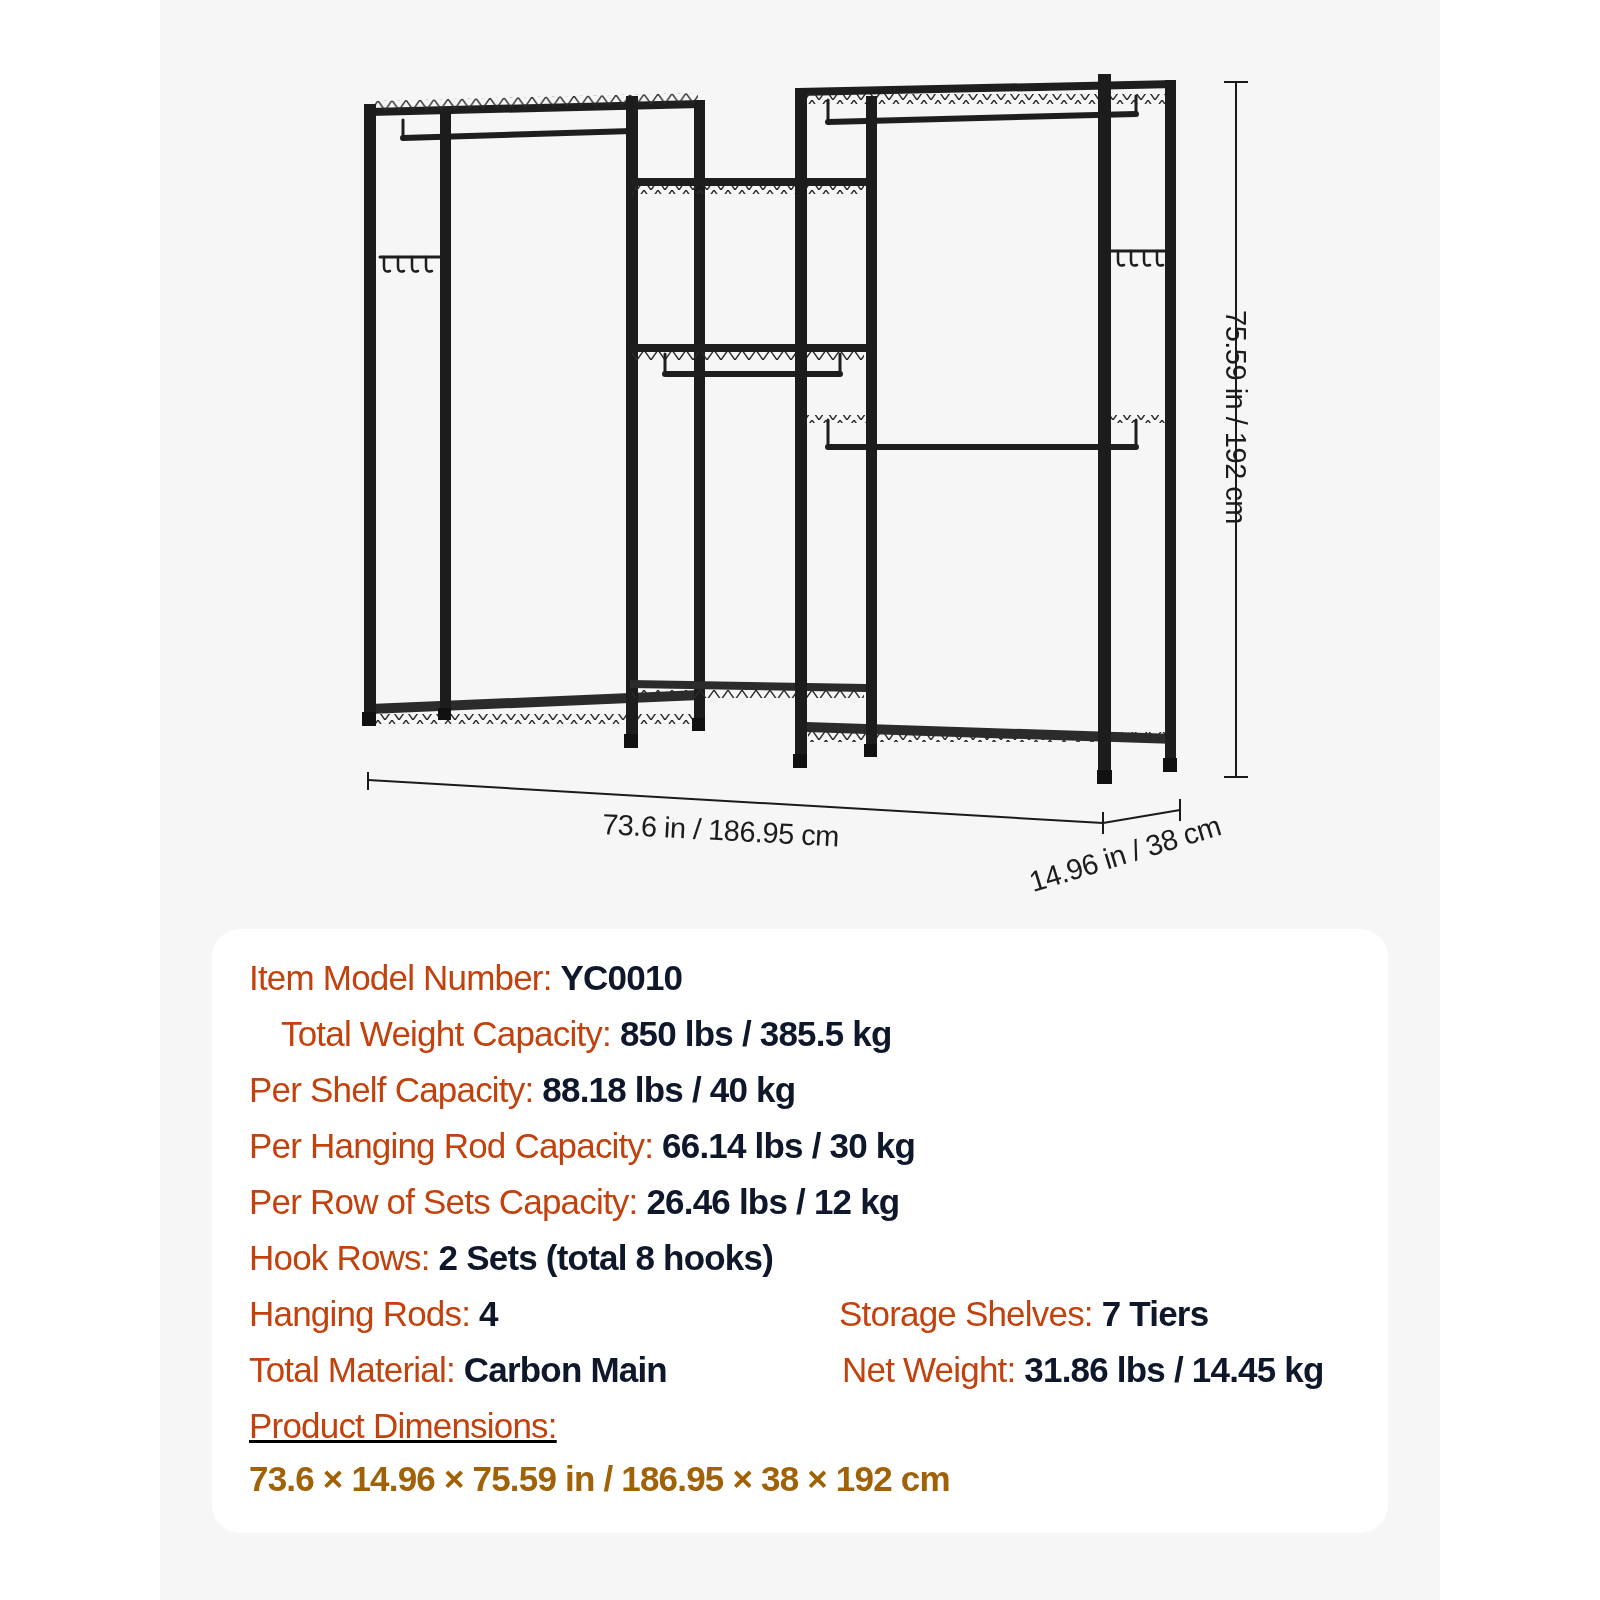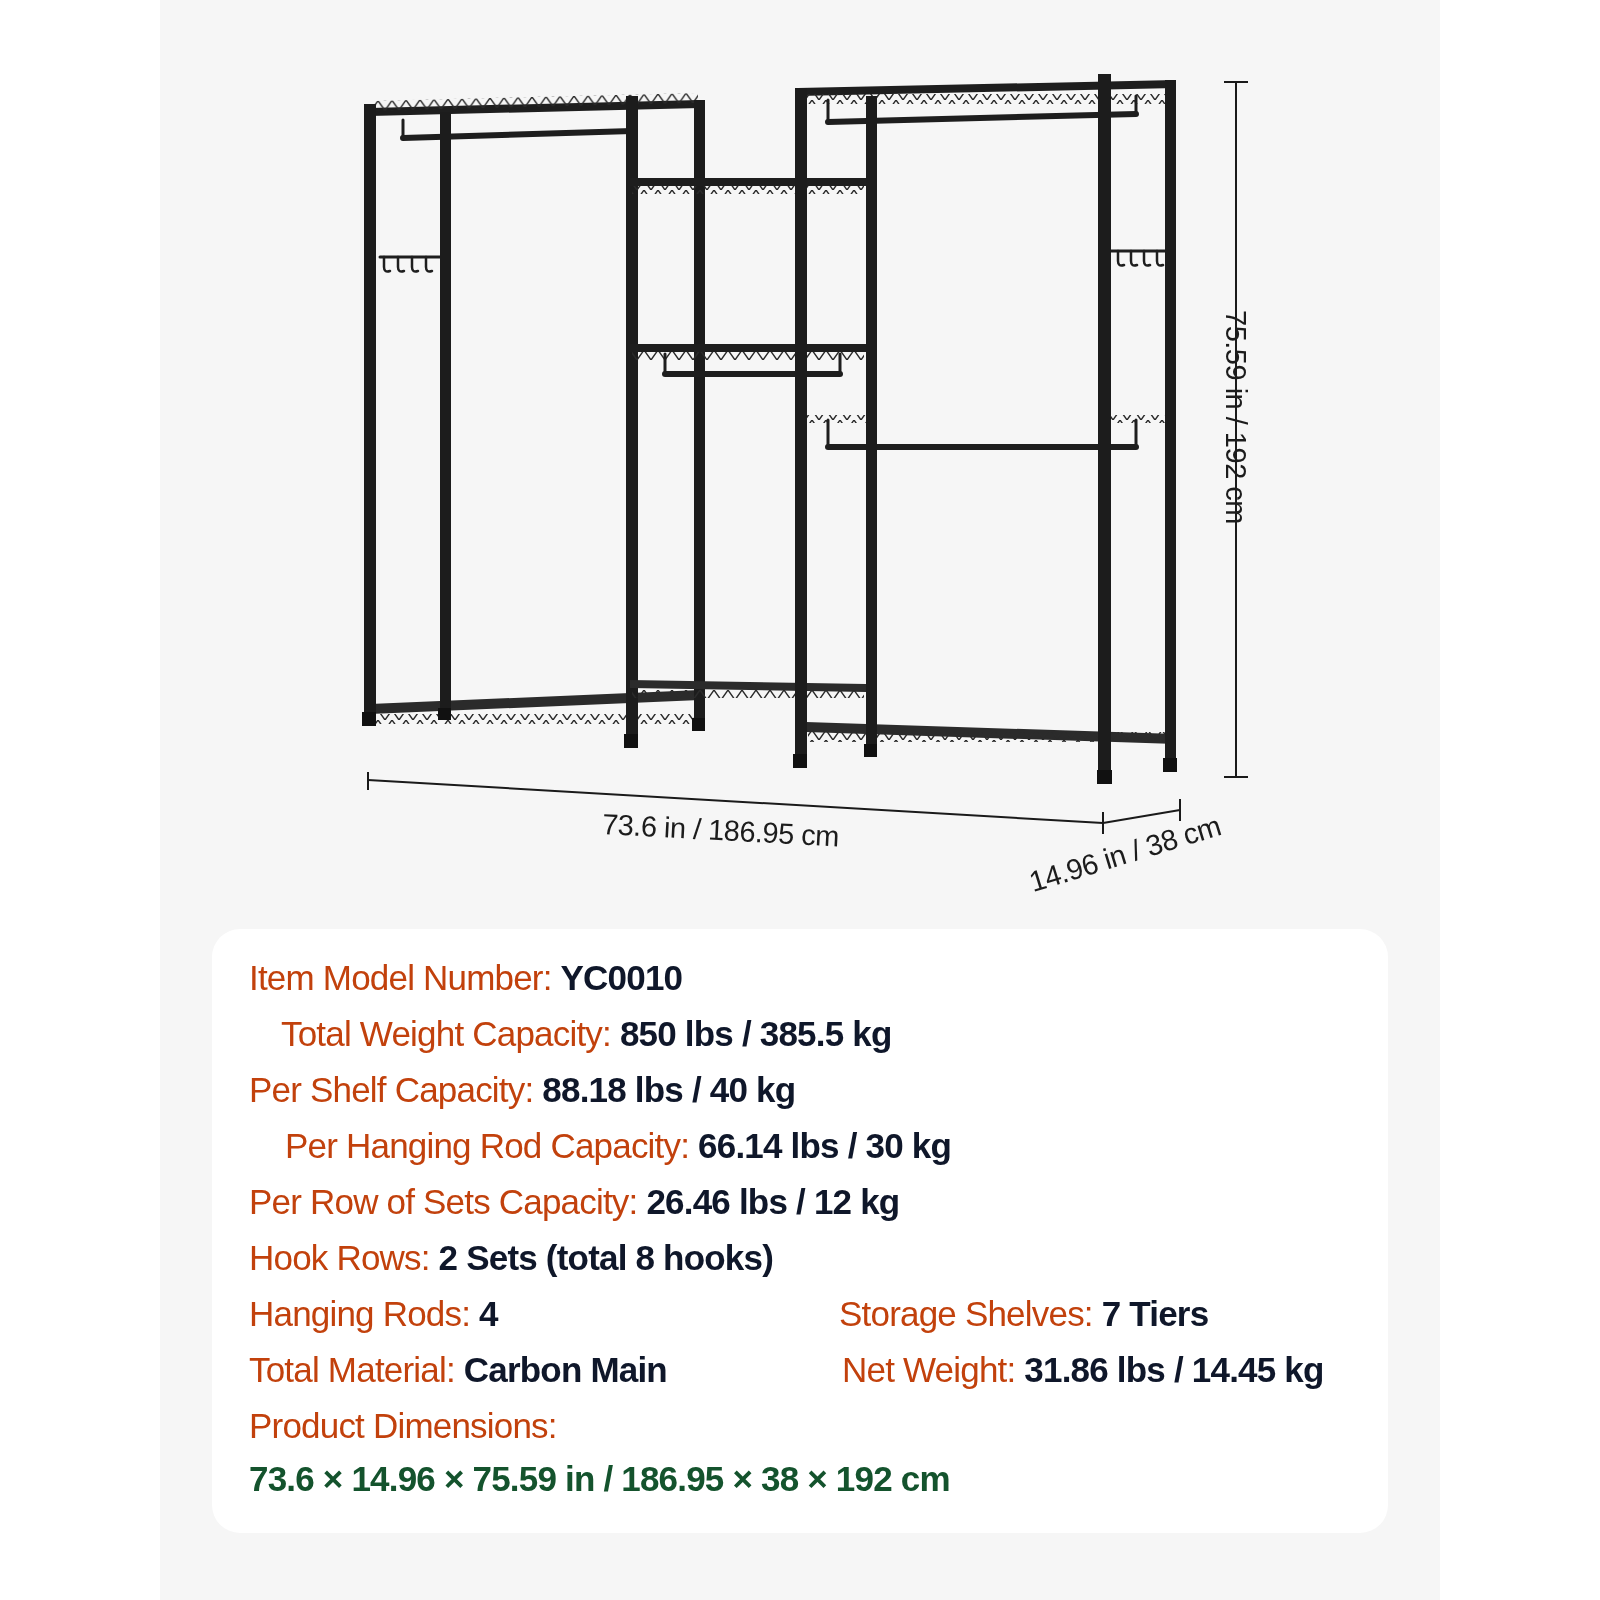--- a/index.html
+++ b/index.html
@@ -8,21 +8,21 @@
   .canvas { position:absolute; left:160px; top:0; width:1280px; height:1600px; background:#f6f6f6; }
   .diagram { position:absolute; left:0; top:0; width:1600px; height:900px; }
   .dim-label { position:absolute; font-size:29px; color:#1c1c1c; letter-spacing:-0.5px; white-space:nowrap; }
   .dim-width { left:603px; top:808px; transform:rotate(3deg); transform-origin:left top; }
   .dim-depth { left:1035px; top:866px; transform:rotate(-17deg); transform-origin:left bottom; }
   .dim-height { left:1252px; top:310px; transform:rotate(90deg); transform-origin:left top; }
   .card { position:absolute; left:212px; top:929px; width:1176px; height:604px; background:#ffffff; border-radius:28px; }
   .spec { position:absolute; font-size:35px; letter-spacing:-0.8px; white-space:nowrap; }
   .spec .lbl { color:#c2410c; }
   .spec .val { color:#0f172a; font-weight:bold; }
-  .dims-value { position:absolute; left:249px; top:1459px; font-size:35px; letter-spacing:-0.8px; color:#14532d; font-weight:bold; white-space:nowrap; }
+  .dims-value { position:absolute; left:249px; top:1459px; font-size:35px; letter-spacing:-0.8px; color:#a16207; font-weight:bold; white-space:nowrap; }
 </style>
 </head>
 <body>
 
 <div class="canvas"></div>
 
 <svg class="diagram" viewBox="0 0 1600 900" width="1600" height="900">
   <defs>
     <pattern id="wire" width="14" height="10" patternUnits="userSpaceOnUse">
       <path d="M0 0 L7 10 L14 0" stroke="#2a2a2a" stroke-width="1.4" fill="none"></path>
@@ -116,37 +116,37 @@
 
 <div class="spec" style="left:249px; top:958px;">
   <span class="lbl">Item Model Number: </span><span class="val">YC0010</span>
 </div>
 <div class="spec" style="left:249px; top:1014px;margin-left:32px;">
   <span class="lbl">Total Weight Capacity: </span><span class="val">850 lbs / 385.5 kg</span>
 </div>
 <div class="spec" style="left:249px; top:1070px;">
   <span class="lbl">Per Shelf Capacity: </span><span class="val">88.18 lbs / 40 kg</span>
 </div>
-<div class="spec" style="left:249px; top:1126px;margin-left:36px;">
+<div class="spec" style="left:249px; top:1126px;">
   <span class="lbl">Per Hanging Rod Capacity: </span><span class="val">66.14 lbs / 30 kg</span>
 </div>
 <div class="spec" style="left:249px; top:1182px;">
   <span class="lbl">Per Row of Sets Capacity: </span><span class="val">26.46 lbs / 12 kg</span>
 </div>
 <div class="spec" style="left:249px; top:1238px;">
   <span class="lbl">Hook Rows: </span><span class="val">2 Sets (total 8 hooks)</span>
 </div>
 <div class="spec" style="left:249px; top:1294px;">
   <span class="lbl">Hanging Rods: </span><span class="val">4</span>
 </div>
 <div class="spec" style="left:839px; top:1294px;">
   <span class="lbl">Storage Shelves: </span><span class="val">7 Tiers</span>
 </div>
 <div class="spec" style="left:249px; top:1350px;">
   <span class="lbl">Total Material: </span><span class="val">Carbon Main</span>
 </div>
 <div class="spec" style="left:842px; top:1350px;">
   <span class="lbl">Net Weight: </span><span class="val">31.86 lbs / 14.45 kg</span>
 </div>
-<div class="spec" style="left:249px; top:1406px;">
+<div class="spec" style="left:249px; top:1406px;text-decoration:underline;">
   <span class="lbl">Product Dimensions:</span>
 </div>
 <div class="dims-value">73.6 × 14.96 × 75.59 in / 186.95 × 38 × 192 cm</div>
 
 </body></html>

